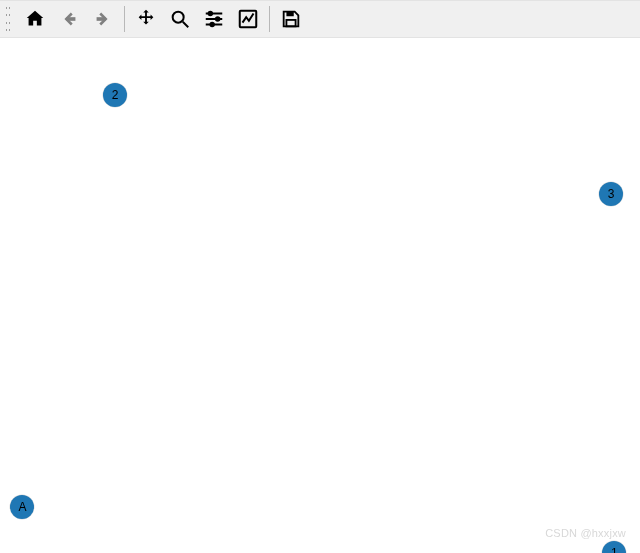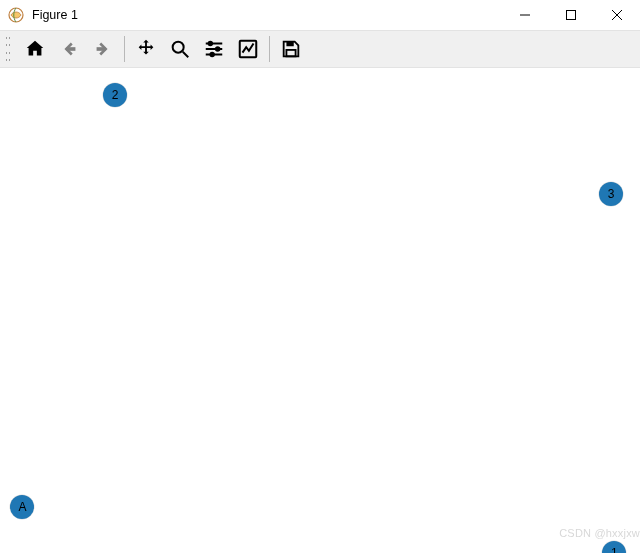--- a/index.html
+++ b/index.html
@@ -11,53 +11,26 @@
 .win-btn{width:46px;height:30px;display:flex;align-items:center;justify-content:center;color:#000}
 .toolbar{height:36px;background:#f0f0f0;border-top:1px solid #e3e3e3;border-bottom:1px solid #e3e3e3;display:flex;align-items:center;padding:0 6px}
 .grip{width:6px;height:24px;display:flex;flex-direction:column;justify-content:space-between;margin-right:6px}
 .grip span{width:6px;height:2px;background:repeating-linear-gradient(90deg,#9e9e9e 0 1px,transparent 1px 3px)}
 .tool-btn{width:34px;height:30px;display:flex;align-items:center;justify-content:center;color:#000}
 .tool-btn svg{width:22px;height:22px}
 .tool-btn.dis svg{color:#808080}
 .sep{width:1px;height:26px;background:#b8b8b8;margin:0 4px}
 .canvas{position:absolute;left:0;top:68px;width:640px;height:485px;background:#fff}
 .node{position:absolute;width:24px;height:24px;border-radius:50%;background:#1f77b4;display:flex;align-items:center;justify-content:center;font-size:12px;font-weight:500;color:#000;box-shadow:0 0 0 0.5px rgba(0,0,0,0.15)}
-.watermark{position:absolute;right:0;bottom:14px;font-size:11px;color:#d8d8d8;letter-spacing:0.2px}
+.watermark{position:absolute;right:14px;bottom:14px;font-size:11px;color:#d8d8d8;letter-spacing:0.2px}
 </style>
 </head>
 <body>
 <div class="window">
 
-<div class="titlebar">
-  <span class="app-icon">
-    <svg viewBox="0 0 16 16">
-          <circle cx="8" cy="8" r="7" fill="none" stroke="#c08040" stroke-width="1.2"></circle>
-          <path d="M3 8c2-4 8-4 10 0-2 4-8 4-10 0z" fill="#f5c76a" stroke="#c08040" stroke-width="0.8"></path>
-          <path d="M8 1c-3 4-3 10 0 14" fill="none" stroke="#5a8a3a" stroke-width="1"></path>
-        </svg>
-  </span>
-  <span class="title">Figure 1</span>
-  <div class="win-controls">
-    <div class="win-btn">
-          <svg width="10" height="10" viewBox="0 0 10 10">
-            <path d="M0 5h10" stroke="currentColor" stroke-width="1"></path>
-          </svg>
-        </div>
-    <div class="win-btn">
-          <svg width="10" height="10" viewBox="0 0 10 10">
-            <rect x="0.5" y="0.5" width="9" height="9" fill="none" stroke="currentColor" stroke-width="1"></rect>
-          </svg>
-        </div>
-    <div class="win-btn close">
-          <svg width="10" height="10" viewBox="0 0 10 10">
-            <path d="M0 0l10 10M10 0L0 10" stroke="currentColor" stroke-width="1"></path>
-          </svg>
-        </div>
-  </div>
-</div>
 
 <div class="toolbar">
   <div class="grip">
         <span></span>
         <span></span>
         <span></span>
         <span></span>
       </div>
   <div class="tool-btn" title="Home">
     <svg viewBox="0 0 24 24" fill="currentColor">

